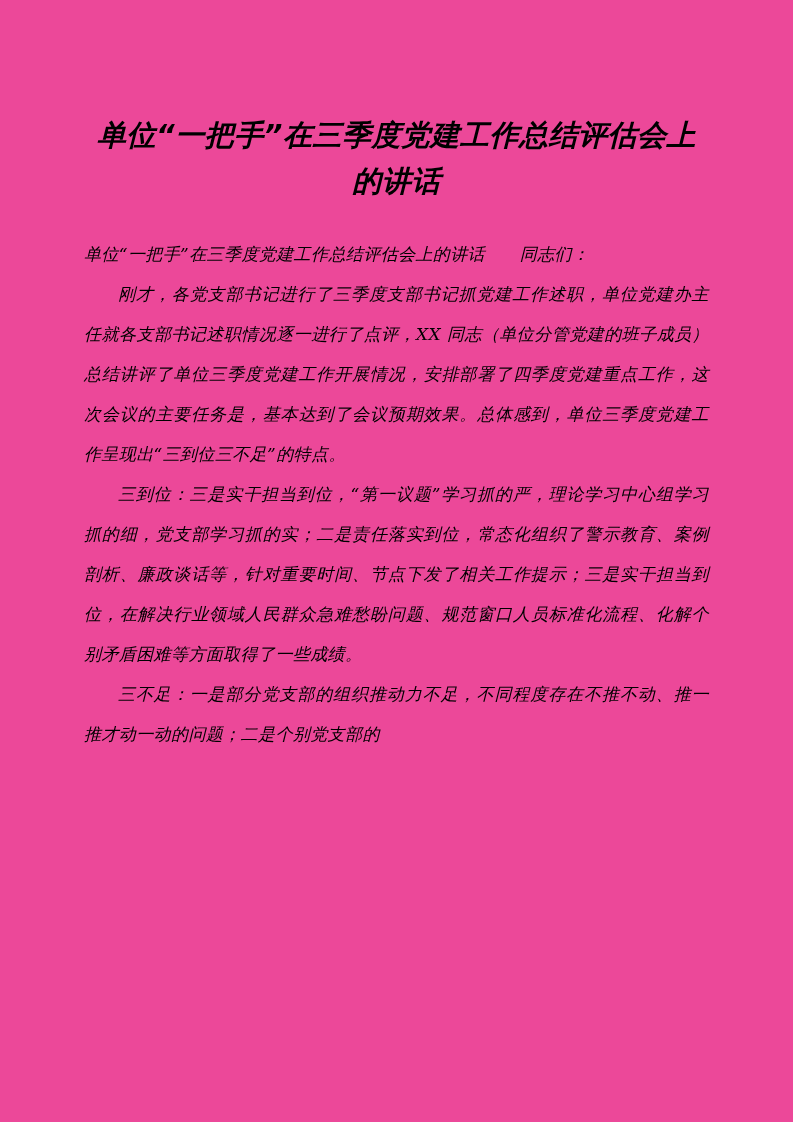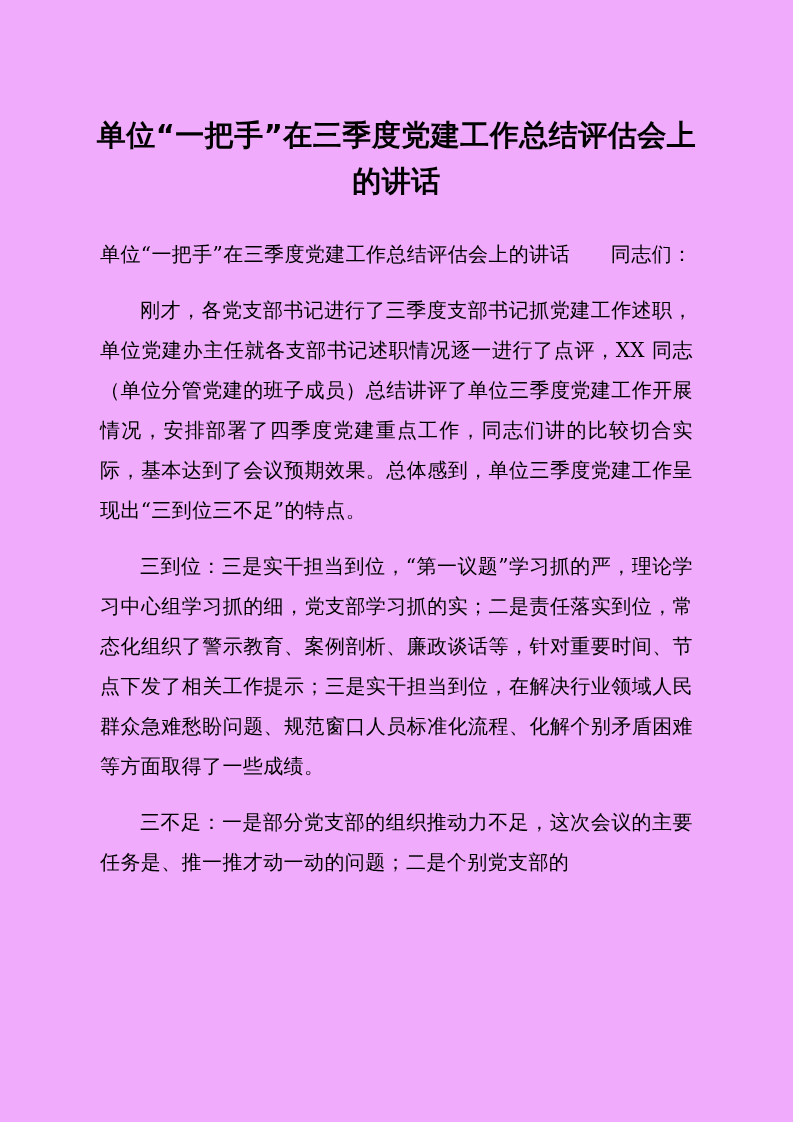--- a/index.html
+++ b/index.html
@@ -13,57 +13,58 @@
     font-family: "DejaVu Serif", "Liberation Serif", serif;
     color: #000000;
     overflow: hidden;
   }
   .page {
     width: 793px;
     height: 1122px;
     box-sizing: border-box;
     padding: 112px 84px 60px 84px;
     position: relative;
-    background: #f0abfc;
+    background: #ec4899;
+    font-style: italic;
   }
   .doc-title {
     font-family: "DejaVu Sans", "Liberation Sans", sans-serif;
     font-weight: bold;
     font-size: 29px;
     line-height: 46px;
     text-align: center;
     letter-spacing: 0.5px;
     margin: 0 0 30px 0;
     padding: 0 6px;
   }
   .body-text {
     font-size: 20.5px;
     line-height: 40px;
     text-align: justify;
     text-justify: inter-ideograph;
     letter-spacing: 0.4px;
     margin: 0;
   }
   .para {
-    margin: 16px;
-    font-size: 20px;
+    margin: 0;
+    font-size: 17px;
     line-height: 40px;
     text-align: justify;
     text-justify: inter-ideograph;
     letter-spacing: 0.4px;
   }
   .para.indent {
     text-indent: 2em;
   }
 </style>
 </head>
 <body>
 
 <div class="page">
   <h1 class="doc-title">单位“一把手”在三季度党建工作总结评估会上的讲话</h1>
 
   <div class="body-text">
     <p class="para">单位“一把手”在三季度党建工作总结评估会上的讲话　　同志们：</p>
-    <p class="para indent">刚才，各党支部书记进行了三季度支部书记抓党建工作述职，单位党建办主任就各支部书记述职情况逐一进行了点评，XX 同志（单位分管党建的班子成员）总结讲评了单位三季度党建工作开展情况，安排部署了四季度党建重点工作，同志们讲的比较切合实际，基本达到了会议预期效果。总体感到，单位三季度党建工作呈现出“三到位三不足”的特点。</p>
+    <p class="para indent">刚才，各党支部书记进行了三季度支部书记抓党建工作述职，单位党建办主任就各支部书记述职情况逐一进行了点评，XX 同志（单位分管党建的班子成员）总结讲评了单位三季度党建工作开展情况，安排部署了四季度党建重点工作，这次会议的主要任务是，基本达到了会议预期效果。总体感到，单位三季度党建工作呈现出“三到位三不足”的特点。</p>
     <p class="para indent">三到位：三是实干担当到位，“第一议题”学习抓的严，理论学习中心组学习抓的细，党支部学习抓的实；二是责任落实到位，常态化组织了警示教育、案例剖析、廉政谈话等，针对重要时间、节点下发了相关工作提示；三是实干担当到位，在解决行业领域人民群众急难愁盼问题、规范窗口人员标准化流程、化解个别矛盾困难等方面取得了一些成绩。</p>
-    <p class="para indent">三不足：一是部分党支部的组织推动力不足，这次会议的主要任务是、推一推才动一动的问题；二是个别党支部的</p>
+    <p class="para indent">三不足：一是部分党支部的组织推动力不足，不同程度存在不推不动、推一推才动一动的问题；二是个别党支部的</p>
   </div>
 </div>
 
 </body></html>

